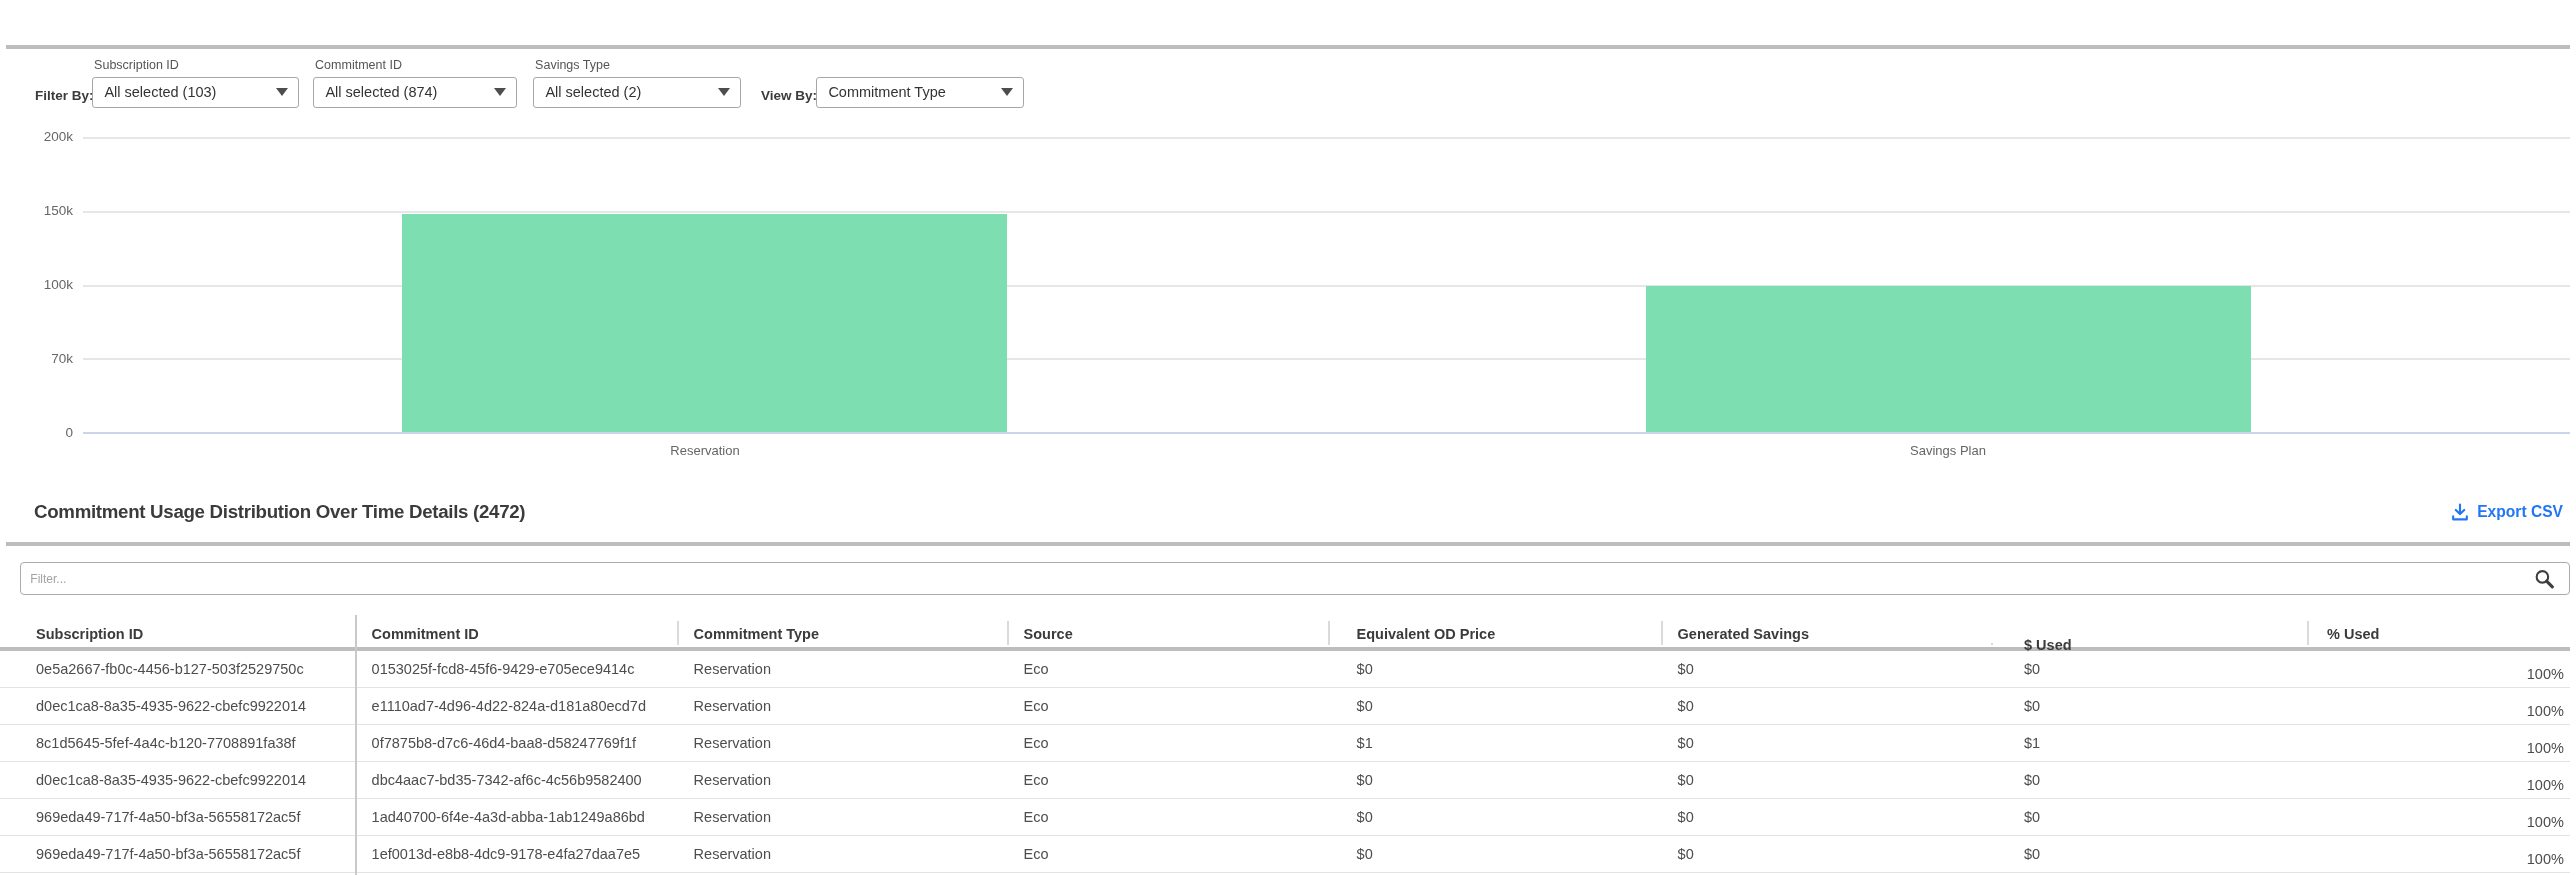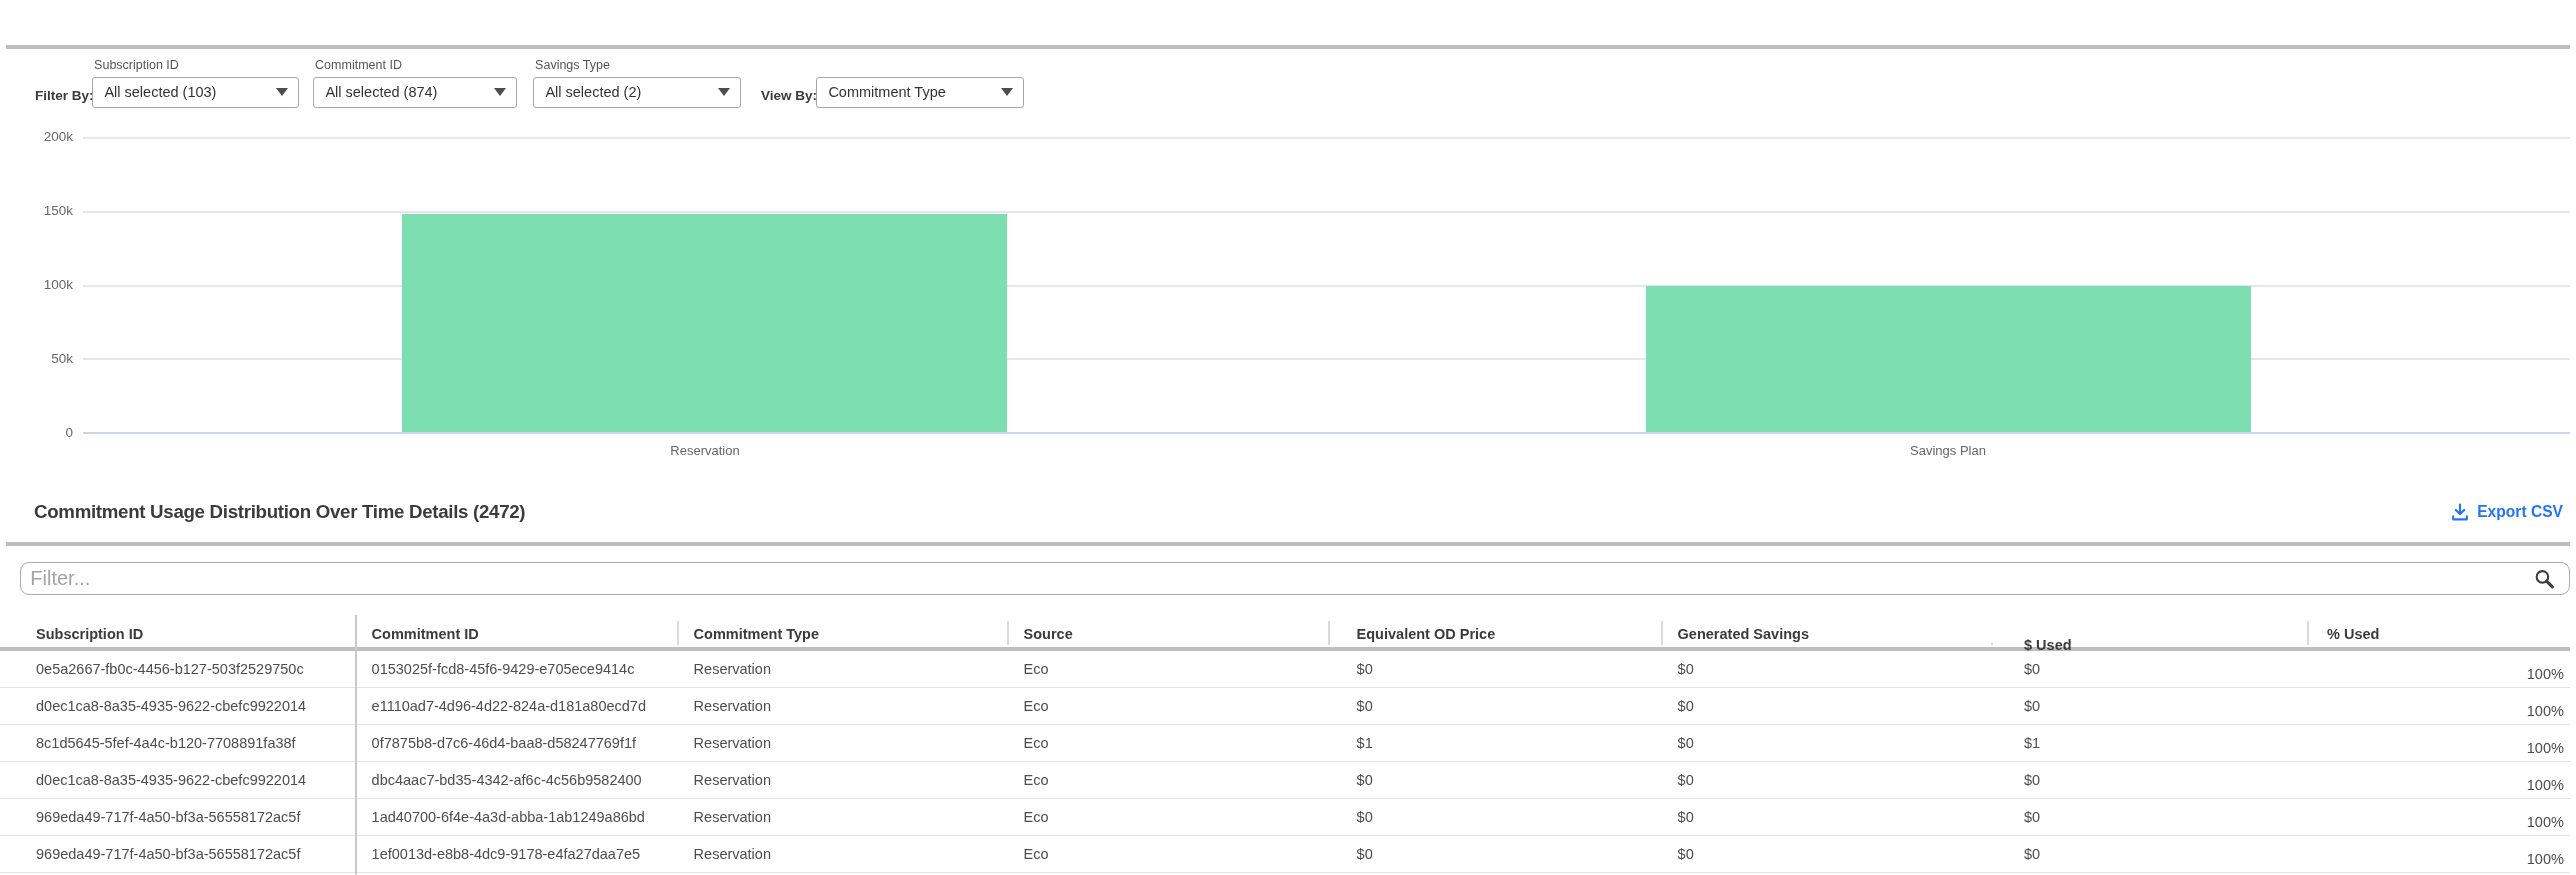--- a/index.html
+++ b/index.html
@@ -35,22 +35,22 @@
 
   
   .details-header { position:absolute; top:501px; left:34px; right:13px; display:flex;
                     justify-content:space-between; align-items:center; }
   .h2 { font-size:18.7px; font-weight:bold; color:#3b3b3b; letter-spacing:-0.3px; }
   .export-link { display:flex; align-items:center; gap:7.3px; font-size:15.6px; font-weight:bold;
                  cursor:pointer; text-decoration:none; }
 
   
   .table-filter { position:absolute; top:562px; left:20px; right:6.2px; height:33px; }
-  .table-filter input { width:100%; height:100%; border:1.6px solid #ababab; border-radius:9px;
-                        font-size:20px; color:#333; padding:0 42px 0 9.3px;
+  .table-filter input { width:100%; height:100%; border:1.6px solid #ababab; border-radius:4px;
+                        font-size:12px; color:#333; padding:0 42px 0 9.3px;
                         font-family:"Liberation Sans","DejaVu Sans",sans-serif; outline:none; }
   .table-filter input::placeholder { color:#a3a3a3; }
   .search-icon { position:absolute; right:13.5px; top:50%; transform:translateY(-50%); }
 
   
   .dtable { position:absolute; top:615px; left:0; right:6.2px; bottom:0; }
   .tgrid { display:grid; grid-template-columns:355px 322px 330px 321px 333px 330px 316px 1fr; }
   .thead { height:36px; border-bottom:4.2px solid #bdbdbd; }
   .th { display:flex; align-items:center; font-size:14.5px; font-weight:bold; color:#3b3b3b;
         padding-left:16.6px; position:relative; white-space:nowrap; }
@@ -111,21 +111,21 @@
   </div>
 
   <div class="chart">
       <div class="gridline" style="top: 12px; left: 83px; width: 2487px;"></div>
       <div class="ytick" style="top: 3.1px;">200k</div>
       <div class="gridline" style="top: 86px; left: 83px; width: 2487px;"></div>
       <div class="ytick" style="top: 77px;">150k</div>
       <div class="gridline" style="top: 160px; left: 83px; width: 2487px;"></div>
       <div class="ytick" style="top: 151px;">100k</div>
       <div class="gridline" style="top: 233px; left: 83px; width: 2487px;"></div>
-      <div class="ytick" style="top: 225px;">50k</div>
+      <div class="ytick" style="top: 225px;">70k</div>
       <div class="gridline zero" style="top: 307px; left: 83px; width: 2487px;"></div>
       <div class="ytick" style="top: 299px;">0</div>
       <div class="bar" style="left: 402px; top: 89px; width: 605px; height: 218px; background: rgb(125, 222, 178);"></div>
       <div class="xcat" style="left: 705px; top: 318px;">Reservation</div>
       <div class="bar" style="left: 1646px; top: 161px; width: 605px; height: 146px; background: rgb(125, 222, 178);"></div>
       <div class="xcat" style="left: 1948px; top: 318px;">Savings Plan</div>
     </div>
 
   <div class="details-header">
     <span class="h2">Commitment Usage Distribution Over Time Details (2472)</span>
@@ -197,21 +197,21 @@
     <div class="td">$0</div>
     <div class="td c7">$1</div>
     <div class="td c8">
       <span class="pct-bar-track"><span class="pct-bar-fill" style="width: 100%; background: rgb(34, 118, 243);"></span></span>
       <span class="pct-label">100%</span>
     </div>
   </div>
 
   <div class="tgrid trow">
     <div class="td c1">d0ec1ca8-8a35-4935-9622-cbefc9922014</div>
-    <div class="td">dbc4aac7-bd35-4342-af6c-4c56b9582400</div>
+    <div class="td">dbc4aac7-bd35-7342-af6c-4c56b9582400</div>
     <div class="td">Reservation</div>
     <div class="td">Eco</div>
     <div class="td c5">$0</div>
     <div class="td">$0</div>
     <div class="td c7">$0</div>
     <div class="td c8">
       <span class="pct-bar-track"><span class="pct-bar-fill" style="width: 100%; background: rgb(34, 118, 243);"></span></span>
       <span class="pct-label">100%</span>
     </div>
   </div>

